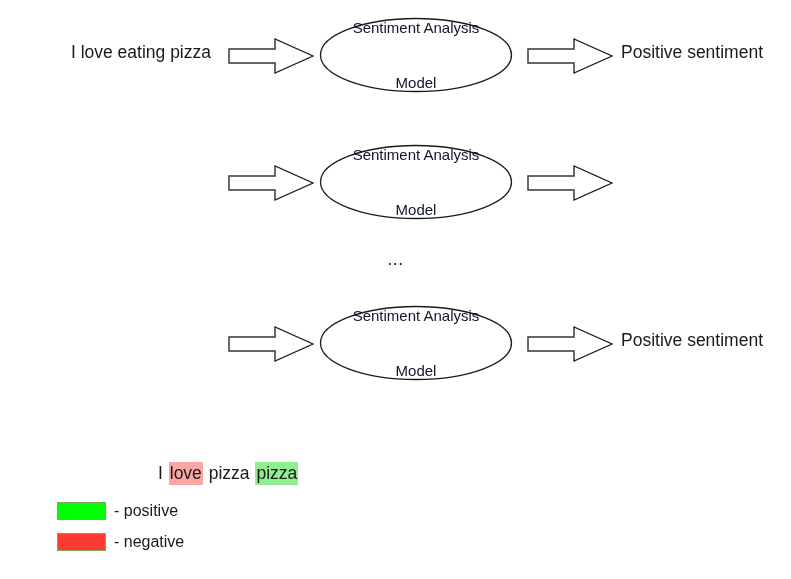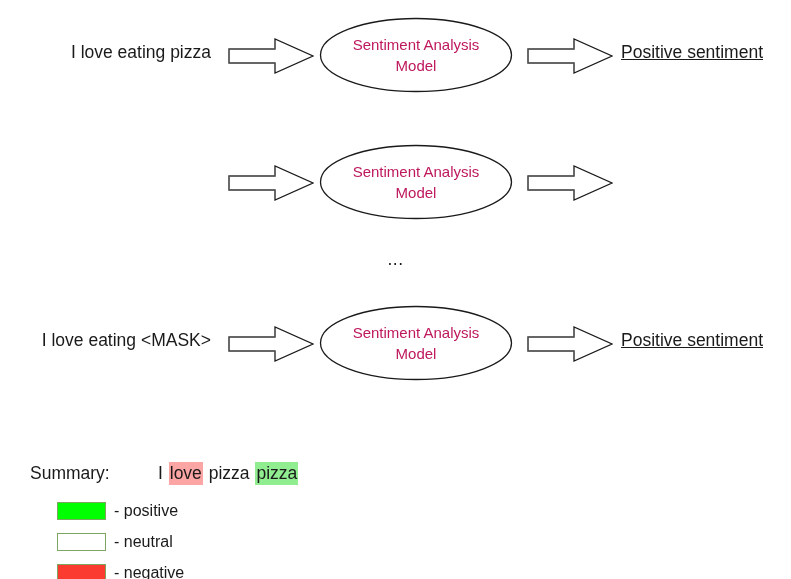--- a/index.html
+++ b/index.html
@@ -49,21 +49,20 @@
   }
 
   .output-text {
     position: absolute;
     left: 621px;
     top: 28px;
     font-size: 17.5px;
     line-height: 24px;
     white-space: nowrap;
     color: #1a1a1a;
-    text-decoration: underline;
   }
 
   .arrow-left-slot {
     position: absolute;
     left: 228px;
     top: 24px;
     width: 86px;
     height: 40px;
   }
   .arrow-right-slot {
@@ -90,25 +89,25 @@
   }
   .model-label {
     position: absolute;
     left: 0;
     top: 0;
     width: 194px;
     height: 76px;
     display: flex;
     flex-direction: column;
     align-items: center;
-    justify-content: center;
+    justify-content: space-between;
     font-size: 15px;
     line-height: 21px;
     text-align: center;
-    color: #be185d;
+    color: #0f172a;
   }
 
   
   .ellipsis {
     position: absolute;
     left: 0px;
     top: 236px;
     width: 791px;
     text-align: center;
     font-size: 17.5px;
@@ -236,21 +235,20 @@
         <path d="M1,13 L47,13 L47,3 L85,20 L47,37 L47,27 L1,27 Z" fill="#ffffff" stroke="#1a1a1a" stroke-width="1.3" stroke-linejoin="miter"></path>
         <path d="M1,13 L47,13 M1,27 L47,27" stroke="#7a7a7a" stroke-width="1.1" fill="none"></path>
       </svg>
     </div>
 
   </div>
 
   <div class="ellipsis">...</div>
 
   <div class="row row-3">
-    <div class="input-text">I love eating &lt;MASK&gt;</div>
 
     <div class="arrow-left-slot">
       <svg width="86" height="40" viewBox="0 0 86 40" xmlns="http://www.w3.org/2000/svg">
         <path d="M1,13 L47,13 L47,3 L85,20 L47,37 L47,27 L1,27 Z" fill="#ffffff" stroke="#1a1a1a" stroke-width="1.3" stroke-linejoin="miter"></path>
         <path d="M1,13 L47,13 M1,27 L47,27" stroke="#7a7a7a" stroke-width="1.1" fill="none"></path>
       </svg>
     </div>
 
     <div class="model-ellipse">
       <svg width="194" height="76" viewBox="0 0 194 76" xmlns="http://www.w3.org/2000/svg">
@@ -266,32 +264,27 @@
       <svg width="86" height="40" viewBox="0 0 86 40" xmlns="http://www.w3.org/2000/svg">
         <path d="M1,13 L47,13 L47,3 L85,20 L47,37 L47,27 L1,27 Z" fill="#ffffff" stroke="#1a1a1a" stroke-width="1.3" stroke-linejoin="miter"></path>
         <path d="M1,13 L47,13 M1,27 L47,27" stroke="#7a7a7a" stroke-width="1.1" fill="none"></path>
       </svg>
     </div>
 
     <div class="output-text">Positive sentiment</div>
   </div>
 
   <div class="summary-row">
-    <div class="summary-label">Summary:</div>
     <div class="summary-sentence" id="summary-sentence"><span class="tok">I</span> <span class="tok" style="background-color: #fca5a5;">love</span> <span class="tok">pizza</span> <span class="tok" style="background-color: rgb(144, 238, 144); margin-top: 16px;">pizza</span></div>
   </div>
 
   <div class="legend" id="legend">
       <div class="legend-row">
         <div class="legend-swatch" style="background-color: rgb(0, 255, 0); border-color: rgb(127, 166, 97);"></div>
         <div class="legend-label">- positive</div>
       </div>
       <div class="legend-row">
-        <div class="legend-swatch" style="background-color: rgb(255, 255, 255); border-color: rgb(127, 166, 97);"></div>
-        <div class="legend-label">- neutral</div>
-      </div>
-      <div class="legend-row">
         <div class="legend-swatch" style="background-color: rgb(251, 59, 48); border-color: rgb(127, 166, 97);"></div>
         <div class="legend-label">- negative</div>
       </div>
     </div>
 
 </div>
 
 </body></html>

